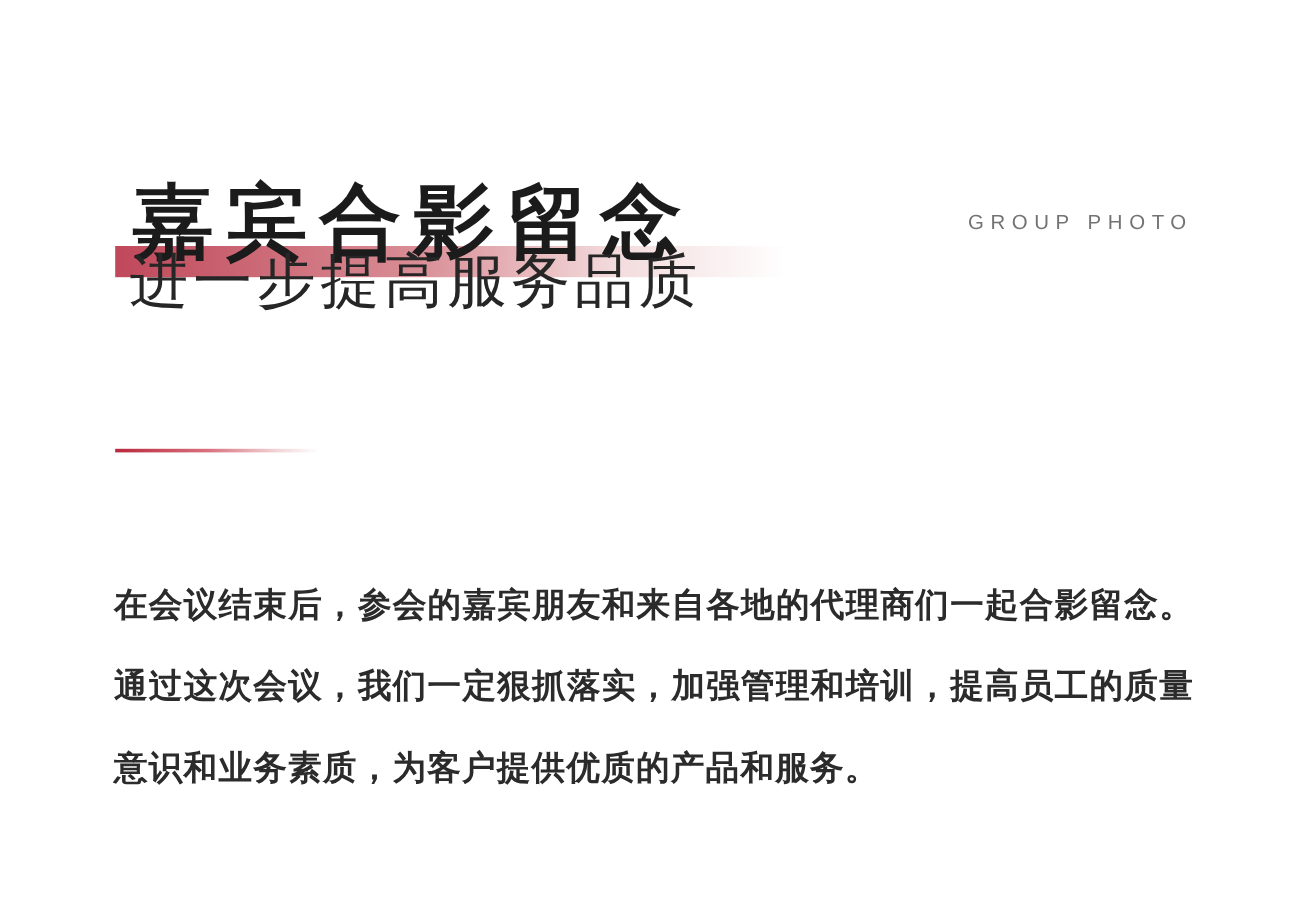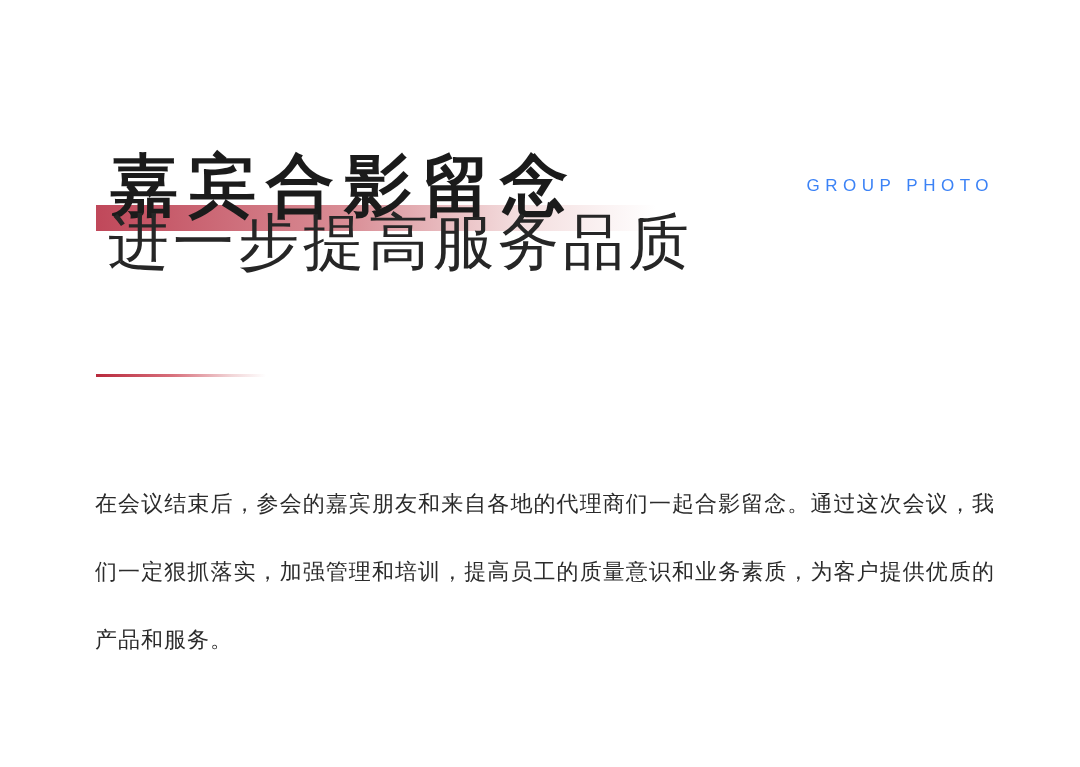--- a/index.html
+++ b/index.html
@@ -51,32 +51,32 @@
     white-space: nowrap;
   }
   .en-title {
     position: absolute;
     right: 86px;
     top: 100px;
     width: 320px;
     text-align: right;
     font-family: "Liberation Sans", sans-serif;
     font-size: 17px;
-    color: #3b82f6;
+    color: #737373;
     letter-spacing: 5.5px;
     line-height: 32px;
   }
   .en-title .l2 { display: block; }
 
   .sub-title {
     position: absolute;
     left: 108px;
     top: 206px;
     font-family: Liberation Sans, sans-serif;
-    font-size: 61px;
+    font-size: 49px;
     font-weight: 400;
     color: #262626;
     letter-spacing: 4px;
     line-height: 1.2;
     white-space: nowrap;
   }
 
   
   .divider {
     position: absolute;
@@ -87,25 +87,26 @@
     background: linear-gradient(to right, #b8293c 0%, #d8707c 45%, #f2d6d8 80%, #ffffff 100%);
   }
 
   
   .body-text {
     position: absolute;
     left: 95px;
     top: 470px;
     width: 900px;
     font-family: "DejaVu Sans", "Liberation Sans", sans-serif;
-    font-size: 22px;
+    font-size: 28px;
     color: #2b2b2b;
     line-height: 68px;
     letter-spacing: 1px;
     text-align: justify;
+    font-weight: bold;
   }
 </style>
 </head>
 <body>
 
 <div class="page">
 
   <div class="header">
     <div class="title-bar"></div>
     <div class="main-title">嘉宾合影留念</div>

